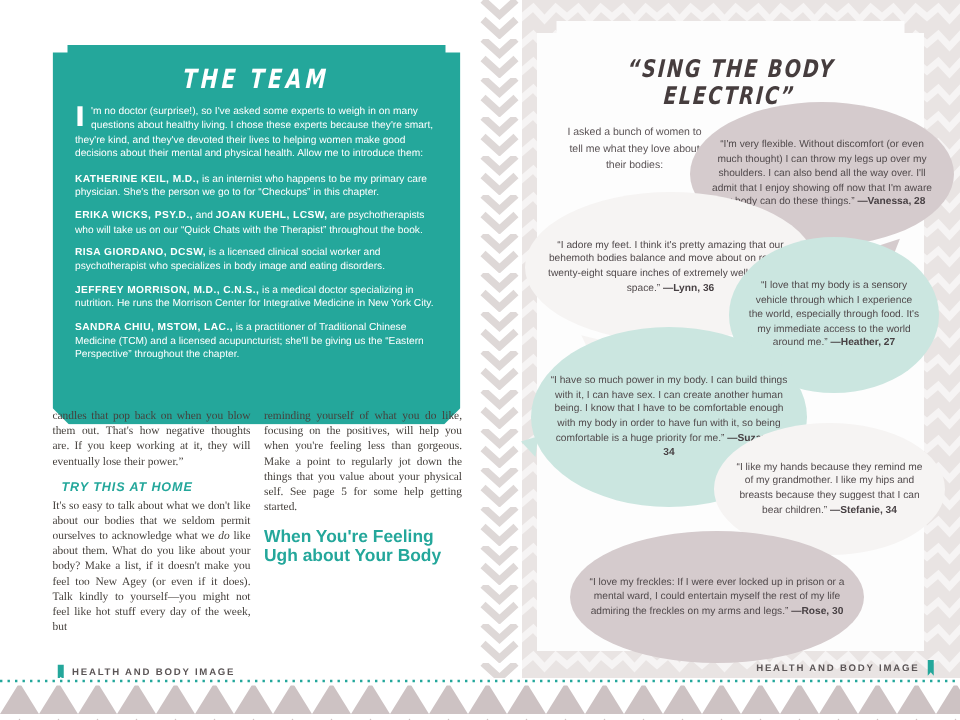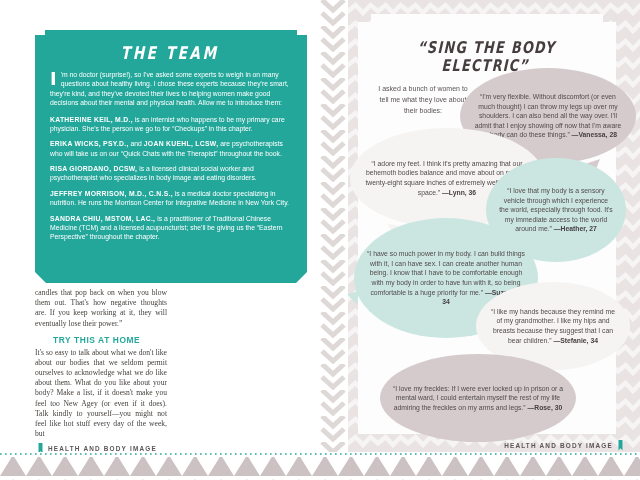--- a/index.html
+++ b/index.html
@@ -12,25 +12,25 @@
             background:#24a79b;color:#fff;box-sizing:border-box;padding:11px 15px 10px 15px;
             clip-path:polygon(10px 0,calc(100% - 10px) 0,calc(100% - 10px) 5px,100% 5px,
                       100% calc(100% - 11px),calc(100% - 11px) 100%,11px 100%,0 calc(100% - 11px),0 5px,10px 5px);}
   .team-title{text-align:center;font:italic 700 16px "DejaVu Sans",sans-serif;
               letter-spacing:3px;transform:scale(.85,1.1) skewX(-4deg);margin:2px 0 8px 0;}
   .team-intro{font-size:6.8px;line-height:1.38;margin:0 0 7px 0;}
   .dropcap{float:left;font:700 18px/15px "DejaVu Sans",sans-serif;margin:1px 4px 0 0;}
   .team-entry{font-size:6.8px;line-height:1.38;margin:0 0 6px 0;}
   .team-entry strong{letter-spacing:.3px;}
 
-  .columns{position:absolute;left:35px;top:288px;width:273px;display:flex;gap:9px;}
+  .columns{position:absolute;left:35px;top:272px;width:273px;display:flex;gap:9px;}
   .col{width:132px;color:#45403c;font-family:"Liberation Serif",serif;}
   .body-p{font-size:7.6px;line-height:1.34;margin:0 0 1px 0;text-align:justify;}
   .col-h3{font-family:"Liberation Sans",sans-serif;color:#24a79b;font-weight:700;
-          font-size:8.4px;letter-spacing:.6px;margin:6px 0 3px 18px;}
+          font-size:8.4px;letter-spacing:.6px;margin:6px 0 3px 6px;font-style:italic;}
   .col-h2{font-family:"Liberation Sans",sans-serif;color:#24a79b;font-weight:700;
           font-size:11.6px;line-height:1.12;margin:8px 0 3px 0;}
 
   
   .spine{position:absolute;left:318px;top:0;width:30px;height:452px;}
 
   
   .page-right{position:absolute;left:348px;top:0;width:292px;height:452px;}
   .chevron-bg{position:absolute;left:0;top:0;}
   .panel{position:absolute;left:10px;top:14px;width:258px;height:420px;background:#fdfdfd;
@@ -91,20 +91,22 @@
         </div>
     </div>
 
     <div class="columns">
       <div class="col">
           <p class="body-p">candles that pop back on when you blow them out. That's how negative thoughts are. If you keep working at it, they will eventually lose their power.”</p>
           <div class="col-h3">TRY THIS AT HOME</div>
           <p class="body-p">It's so easy to talk about what we don't like about our bodies that we seldom permit ourselves to acknowledge what we <em>do</em> like about them. What do you like about your body? Make a list, if it doesn't make you feel too New Agey (or even if it does). Talk kindly to yourself—you might not feel like hot stuff every day of the week, but</p>
         </div>
       <div class="col">
+          <p class="body-p">reminding yourself of what you do like, focusing on the positives, will help you when you're feeling less than gorgeous. Make a point to regularly jot down the things that you value about your physical self. See page 5 for some help getting started.</p>
+          <div class="col-h2">When You're Feeling Ugh about Your Body</div>
         </div>
     </div>
 
     <div class="footer footer-left">
       <svg width="7" height="11" viewBox="0 0 7 11">
         <path d="M1.5 0 H5.5 V10.5 L3.5 8.2 L1.5 10.5 Z" fill="#24a79b"></path>
       </svg>
       <span>HEALTH AND BODY IMAGE</span>
     </div>
   </div>

